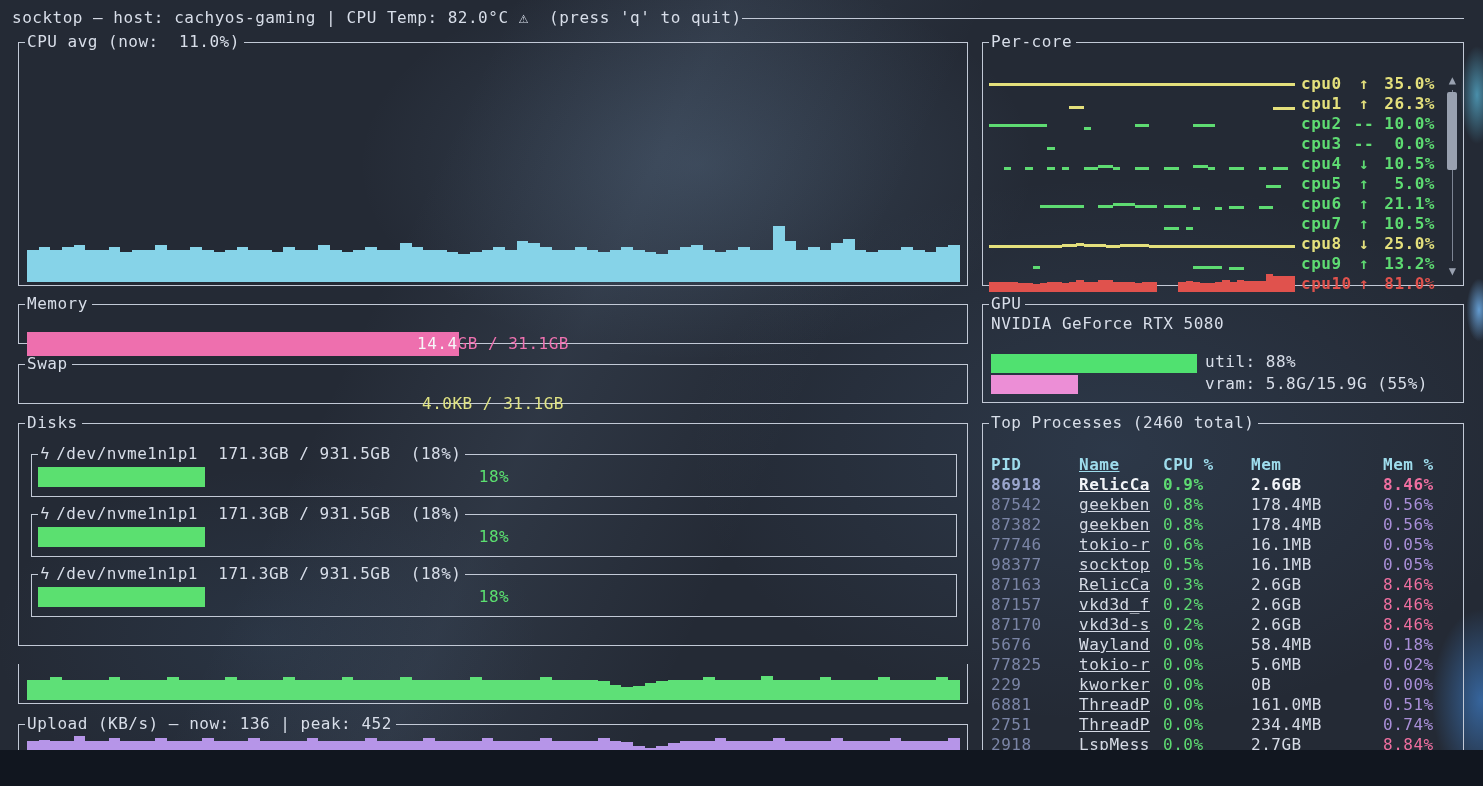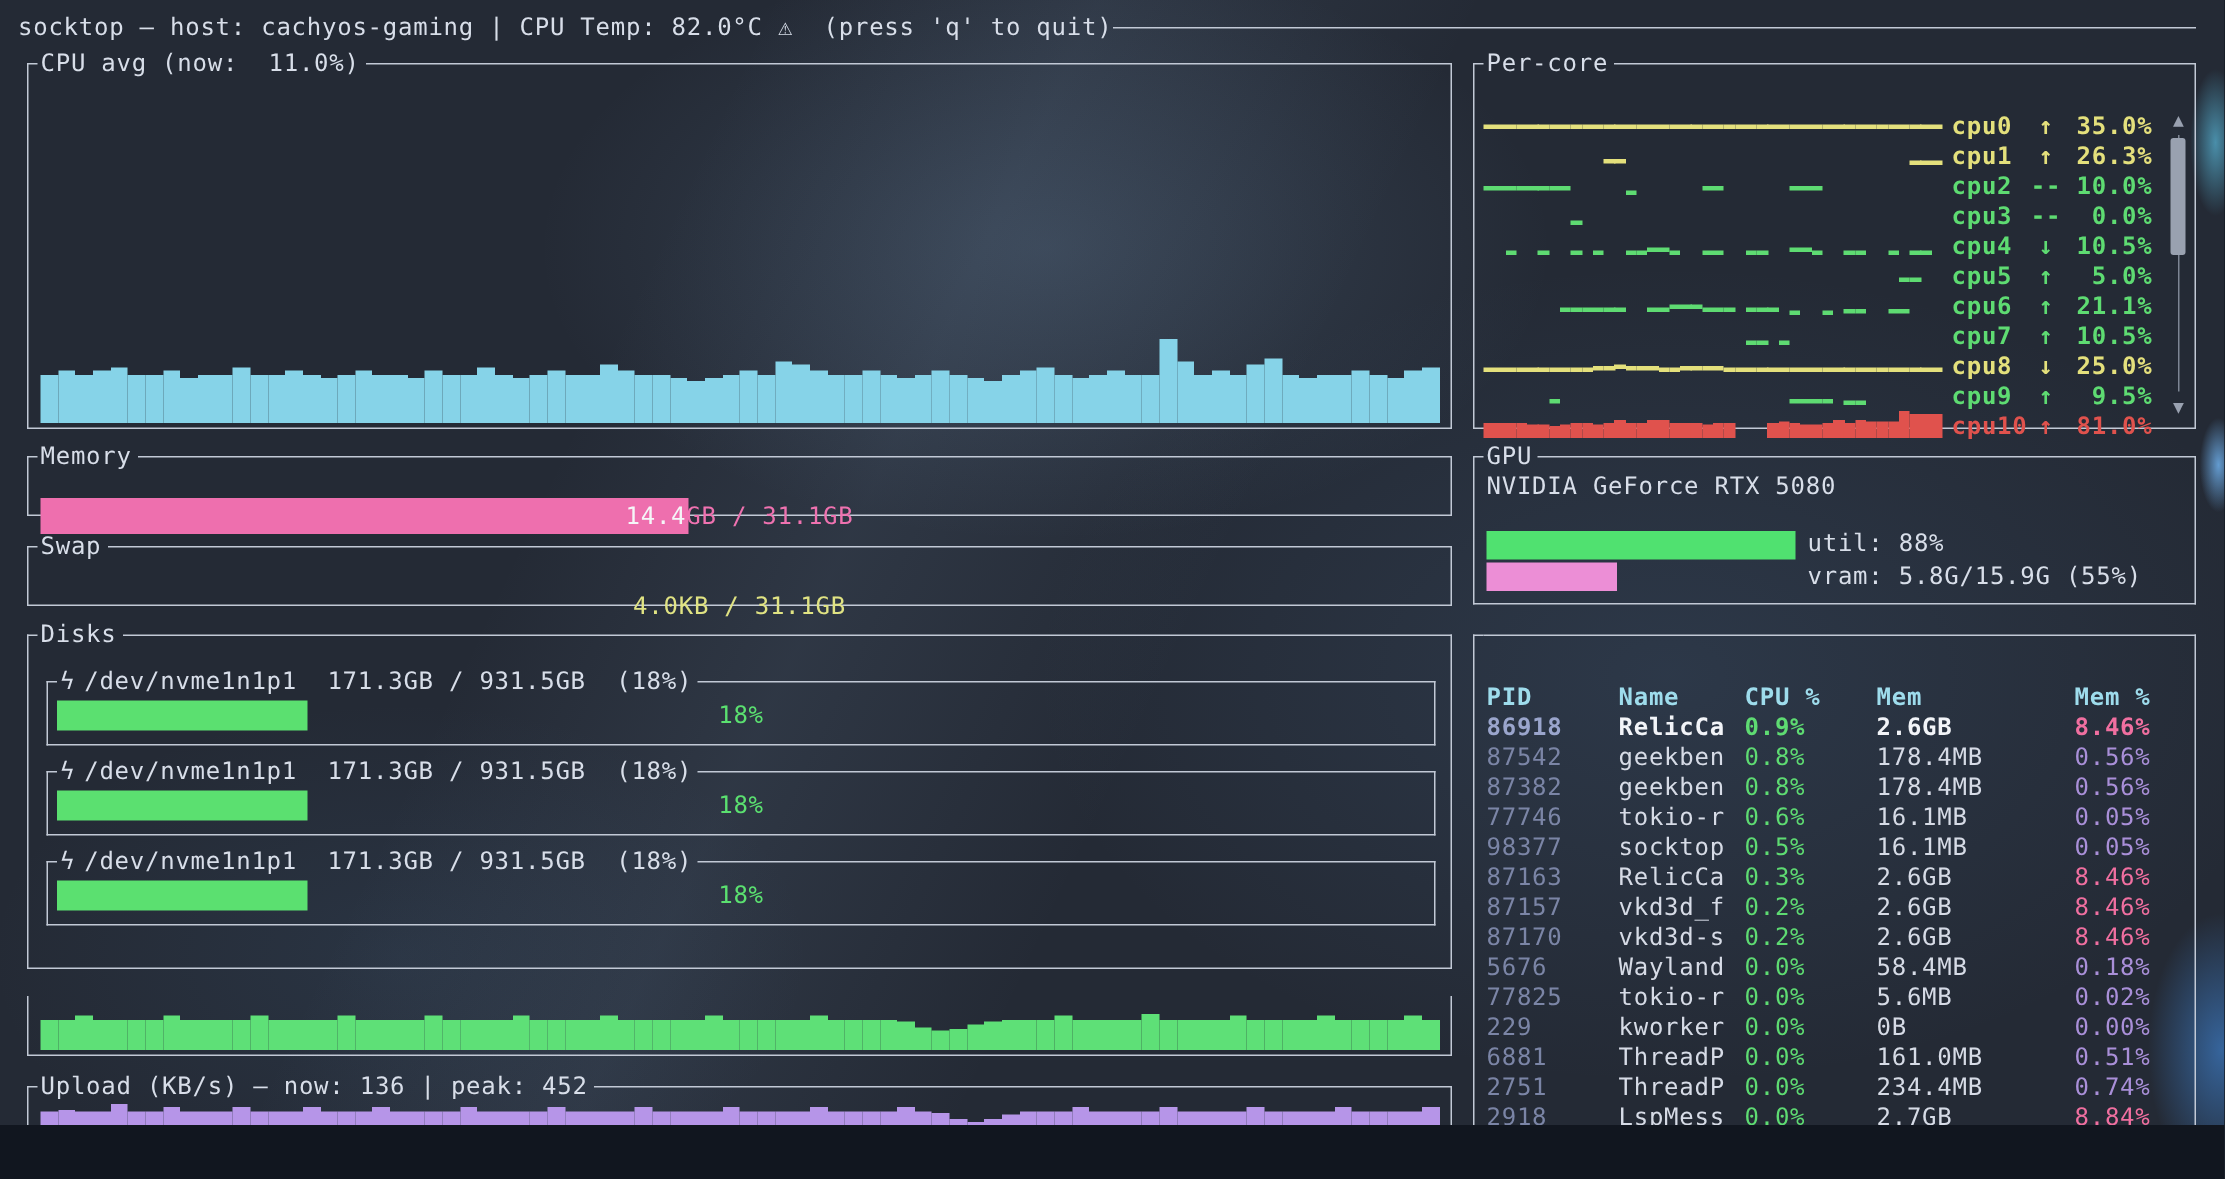--- a/index.html
+++ b/index.html
@@ -61,21 +61,21 @@
   .gtext{position:absolute;left:222px;line-height:20px;}
   
   .disk{position:absolute;left:12px;right:10px;height:53px;}
   .disk .bar{position:absolute;left:7px;top:23px;height:20px;background:#5be070;}
   .disk .pct{position:absolute;left:0;right:0;top:23px;text-align:center;line-height:20px;color:#5be070;}
   .dicon{color:#d8dee9;padding-right:6px;}
   
   #proc-table{position:absolute;left:8px;right:5px;top:22px;}
   .prow{display:flex;height:20px;line-height:20px;}
   .prow.hdr{color:#9edcec;font-weight:700;}
-  .c0{width:88px;}.c1{width:84px;}.c2{width:88px;}.c3{width:132px;}.c4{flex:1;}
+  .c0{width:88px;}.c1{width:84px;text-decoration:underline;}.c2{width:88px;}.c3{width:132px;}.c4{flex:1;}
   .prow .c0{color:#7b85a6;}
   .prow .c1{color:#d6dbe6;}
   .prow .c2{color:#5edb72;}
   .prow .c3{color:#d6dbe6;}
   .prow.hdr .c0,.prow.hdr .c1,.prow.hdr .c2,.prow.hdr .c3,.prow.hdr .c4{color:#9edcec;}
   .prow.sel{font-weight:700;}
   .prow.sel .c0{color:#9aa5cc;}
   .prow.sel .c1,.prow.sel .c3{color:#f2f4f8;}
 </style>
 </head>
@@ -430,21 +430,21 @@
               <i class="stick" style="left: 66.6667%; width: 2.43095%; background: rgb(94, 219, 114); bottom: 3.56px;"></i>
               <i class="stick" style="left: 69.0476%; width: 2.43095%; background: rgb(94, 219, 114); bottom: 3.56px;"></i>
               <i class="stick" style="left: 71.4286%; width: 2.43095%; background: rgb(94, 219, 114); bottom: 3.56px;"></i>
               <i class="stick" style="left: 73.8095%; width: 2.43095%; background: rgb(94, 219, 114); bottom: 3.56px;"></i>
               <i class="stick" style="left: 78.5714%; width: 2.43095%; background: rgb(94, 219, 114); bottom: 3.24px;"></i>
               <i class="stick" style="left: 80.9524%; width: 2.43095%; background: rgb(94, 219, 114); bottom: 2.92px;"></i>
             </div>
             <div class="core-label" style="color: rgb(94, 219, 114);">
               <span class="cl-name">cpu9</span>
               <span class="cl-trend">↑</span>
-              <span class="cl-val">9.5%</span>
+              <span class="cl-val">13.2%</span>
             </div>
           </div>
           <div class="core-row">
             <div class="spark">
               <i class="sfill" style="left: 0%; width: 2.43095%; background: rgb(224, 82, 77); height: 10.4px;"></i>
               <i class="sfill" style="left: 2.38095%; width: 2.43095%; background: rgb(224, 82, 77); height: 10.4px;"></i>
               <i class="sfill" style="left: 4.7619%; width: 2.43095%; background: rgb(224, 82, 77); height: 9.6px;"></i>
               <i class="sfill" style="left: 7.14286%; width: 2.43095%; background: rgb(224, 82, 77); height: 9.6px;"></i>
               <i class="sfill" style="left: 9.52381%; width: 2.43095%; background: rgb(224, 82, 77); height: 8.8px;"></i>
               <i class="sfill" style="left: 11.9048%; width: 2.43095%; background: rgb(224, 82, 77); height: 8.8px;"></i>
@@ -589,20 +589,21 @@
           <div class="frame"></div>
           <div class="bar" style="width: 18%;"></div>
           <div class="pct">18%</div>
         </div>
       </div>
   </div>
 
   <div class="panel" style="left:982px;top:413px;width:482px;height:353px">
     <div class="ptop">
         <i class="seg"></i>
+        <span class="ptitle">Top Processes (2460 total)</span>
         <i class="seg grow"></i>
       </div>
     <div class="frame"></div>
     <div class="pbody">
       <div id="proc-table">
         <div class="prow hdr">
           <span class="c0">PID</span>
           <span class="c1">Name</span>
           <span class="c2">CPU %</span>
           <span class="c3">Mem</span>

